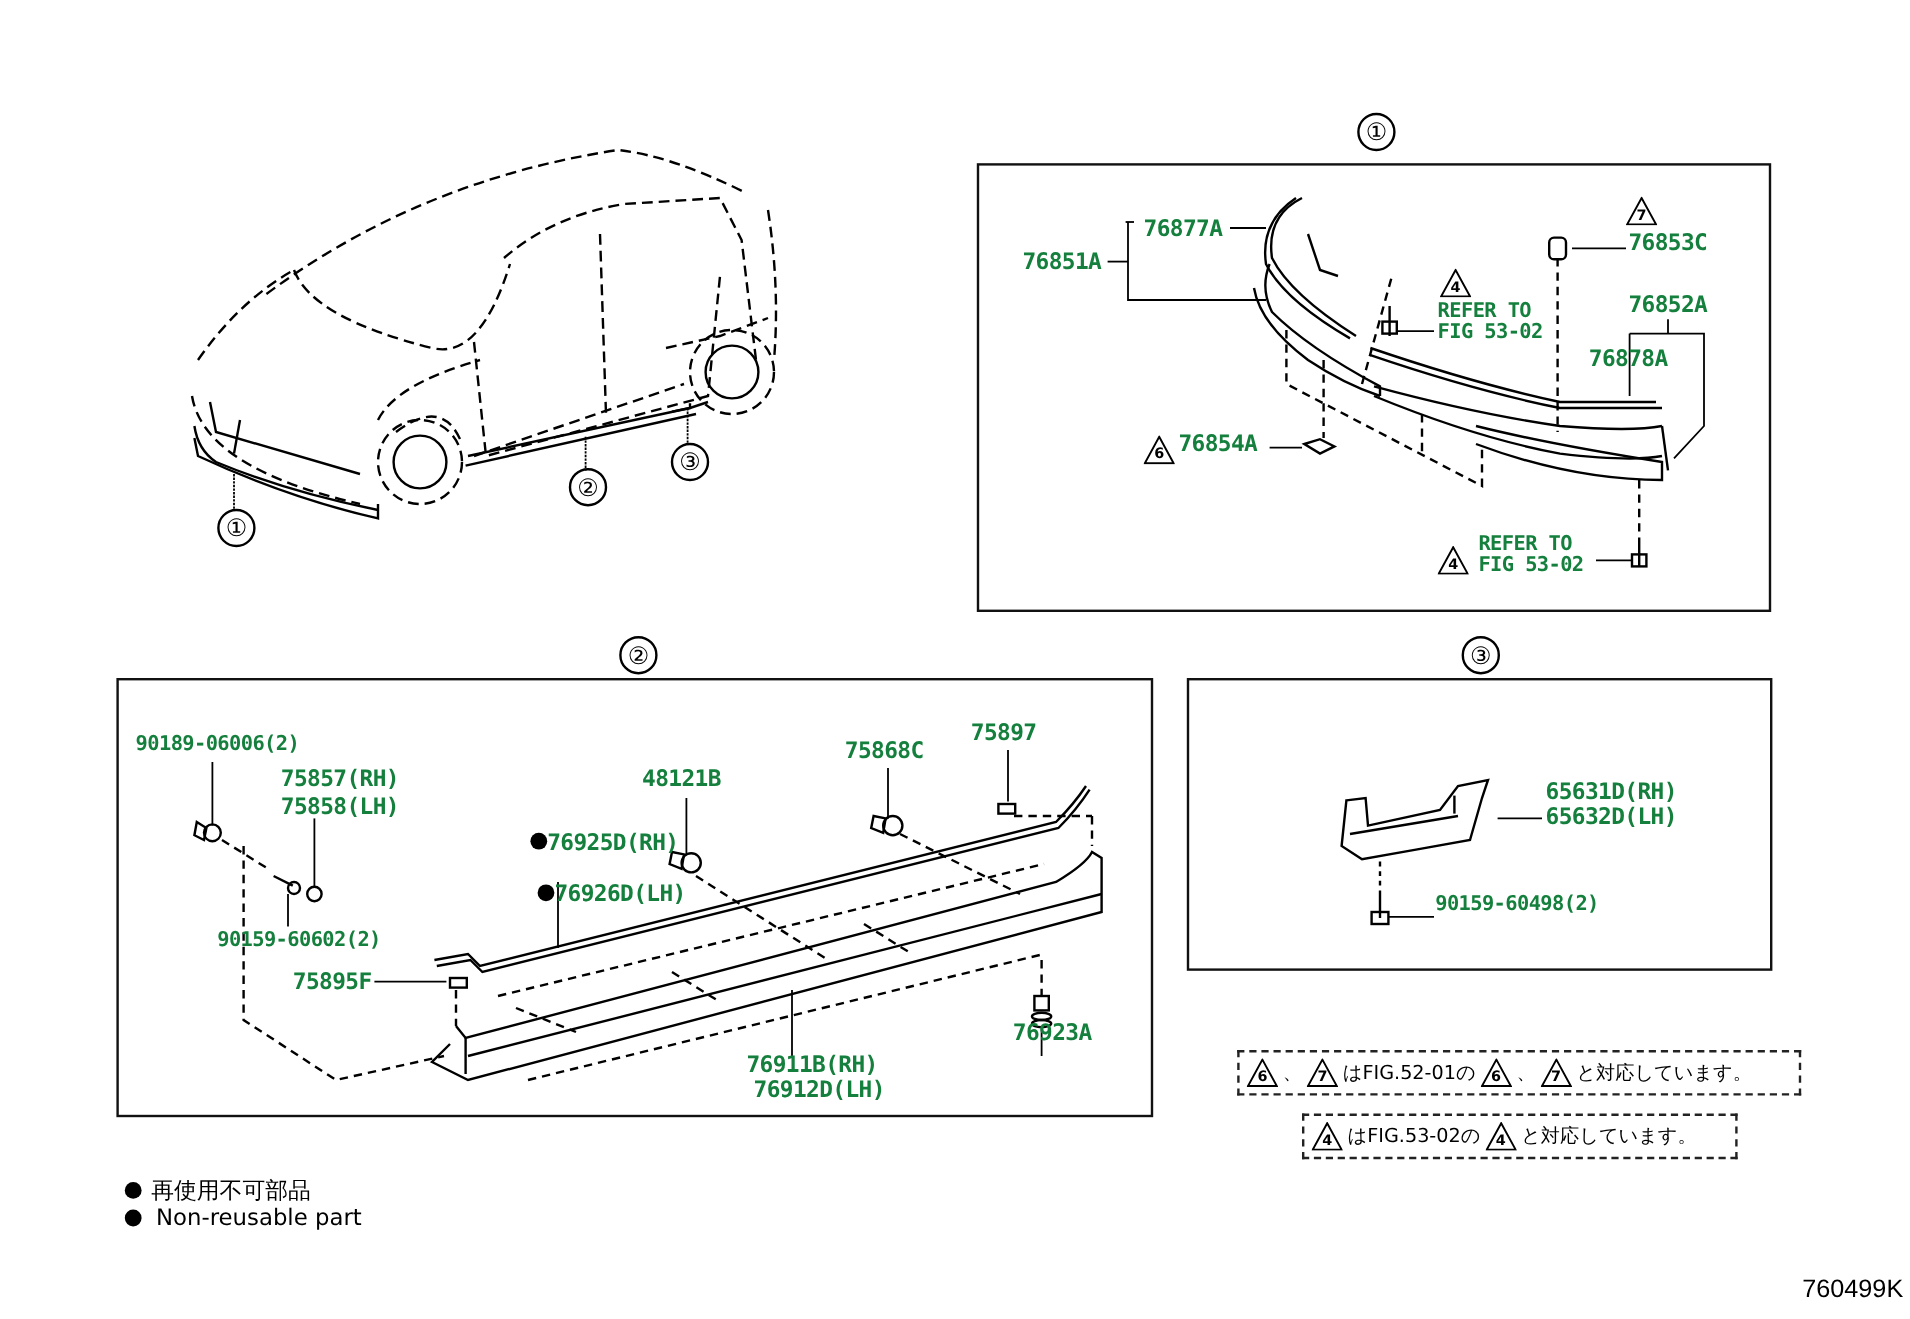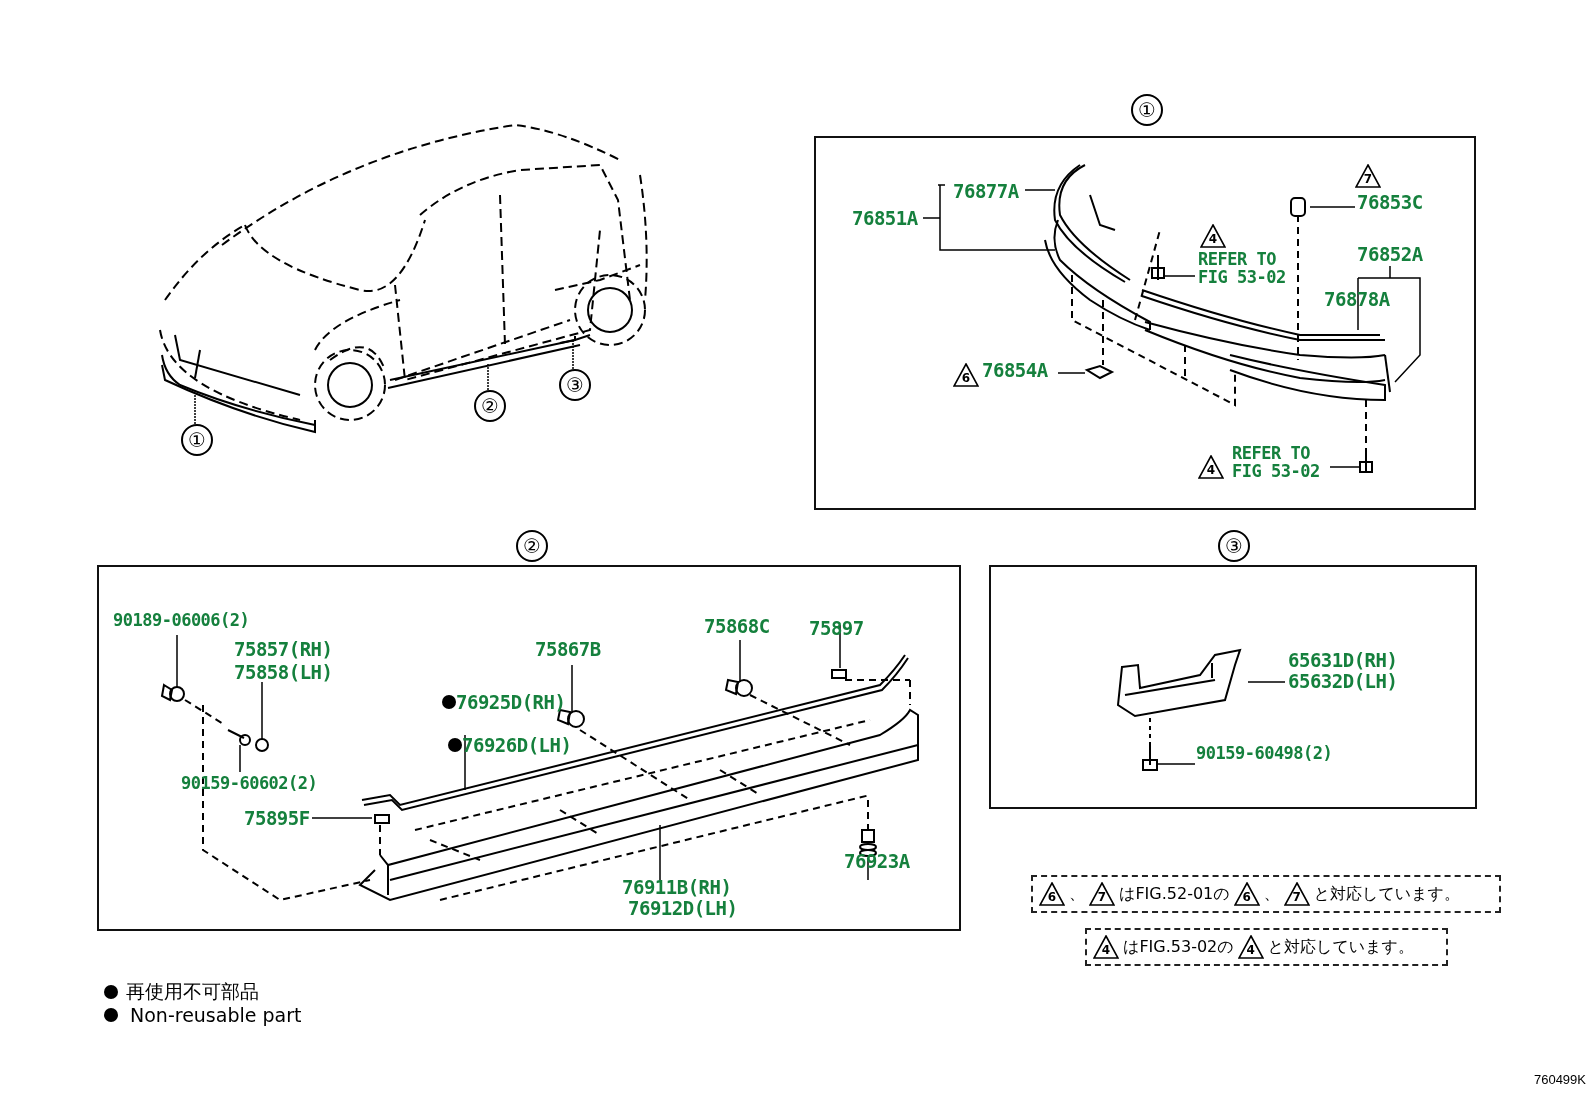--- a/index.html
+++ b/index.html
@@ -12,21 +12,21 @@
   .circ { position: absolute; width: 28px; height: 28px; border: 2px solid #000; border-radius: 50%;
           font-family: "DejaVu Sans", sans-serif; font-size: 20px; line-height: 28px; text-align: center; }
   .note { position: absolute; border: 2px dashed #222; box-sizing: border-box; font-size: 16px;
           font-family: "DejaVu Sans", sans-serif; display: flex; align-items: center; gap: 4px; padding: 0 6px; }
   .tri { display: inline-block; position: relative; width: 26px; height: 24px; }
   .tri svg { position: absolute; left: 0; top: 0; }
   .tri span { position: absolute; left: 0; width: 26px; top: 8px; text-align: center; font-size: 12px; font-weight: bold; }
   svg.ov { position: absolute; left: 0; top: 0; }
   .legend { position: absolute; font-size: 19px; font-family: "DejaVu Sans", sans-serif; display: flex; align-items: center; gap: 8px; }
   .dot { width: 14px; height: 14px; border-radius: 50%; background: #000; display: inline-block; }
-  .code { position: absolute; right: 6px; bottom: 12px; font-family: "Liberation Sans", sans-serif; font-size: 13px; }
+  .code { position: absolute; right: 6px; bottom: 12px; font-family: "Liberation Sans", sans-serif; font-size: 21px; }
 </style>
 </head>
 <body>
 
 <svg class="ov" width="1592" height="1099">
   <g fill="none" stroke="#000" stroke-width="2" stroke-dasharray="9 5">
 
     <path d="M222 245 Q 350 150 515 125 Q 560 130 620 160"></path>
     <path d="M245 225 Q 260 265 360 290 Q 400 300 425 220"></path>
     <path d="M420 215 Q 460 180 520 170 L 600 165 L 618 200 L 630 300"></path>
@@ -216,23 +216,23 @@
 <div class="lbl" style="left:234px;top:640px;">75857(RH)</div>
 <div class="lbl" style="left:234px;top:663px;">75858(LH)</div>
 <div class="lbl sm" style="left:181px;top:775px;">90159-60602(2)</div>
 <div class="lbl" style="left:244px;top:809px;">75895F</div>
 <div class="lbl" style="left:406px;top:693px;margin-left:36px;">
   <span class="dot"></span><span>76925D(RH)</span>
 </div>
 <div class="lbl" style="left:406px;top:736px;padding-left:42px;">
   <span class="dot"></span><span>76926D(LH)</span>
 </div>
-<div class="lbl" style="left:535px;top:640px;">75867B</div>
+<div class="lbl" style="left:535px;top:640px;">48121B</div>
 <div class="lbl" style="left:704px;top:617px;">75868C</div>
-<div class="lbl" style="left:809px;top:602px;margin-top:17px;">75897</div>
+<div class="lbl" style="left:809px;top:602px;">75897</div>
 <div class="lbl" style="left:622px;top:878px;">76911B(RH)</div>
 <div class="lbl" style="left:606px;top:899px;margin-left:22px;">76912D(LH)</div>
 <div class="lbl" style="left:844px;top:852px;">76923A</div>
 
 <div class="circ" style="left:1218px;top:530px;">③</div>
 <div class="panel" style="left:989px;top:565px;width:488px;height:244px;"></div>
 <svg class="ov" width="1592" height="1099">
   <g fill="none" stroke="#000" stroke-width="2">
     <path d="M1122 667 L 1138 665 L 1140 688 L 1200 675 L 1215 655 L 1240 650 L 1235 665 L 1225 700 L 1180 708 L 1135 716 L 1118 705 Z"></path>
     <path d="M1125 695 L 1215 680"></path>

